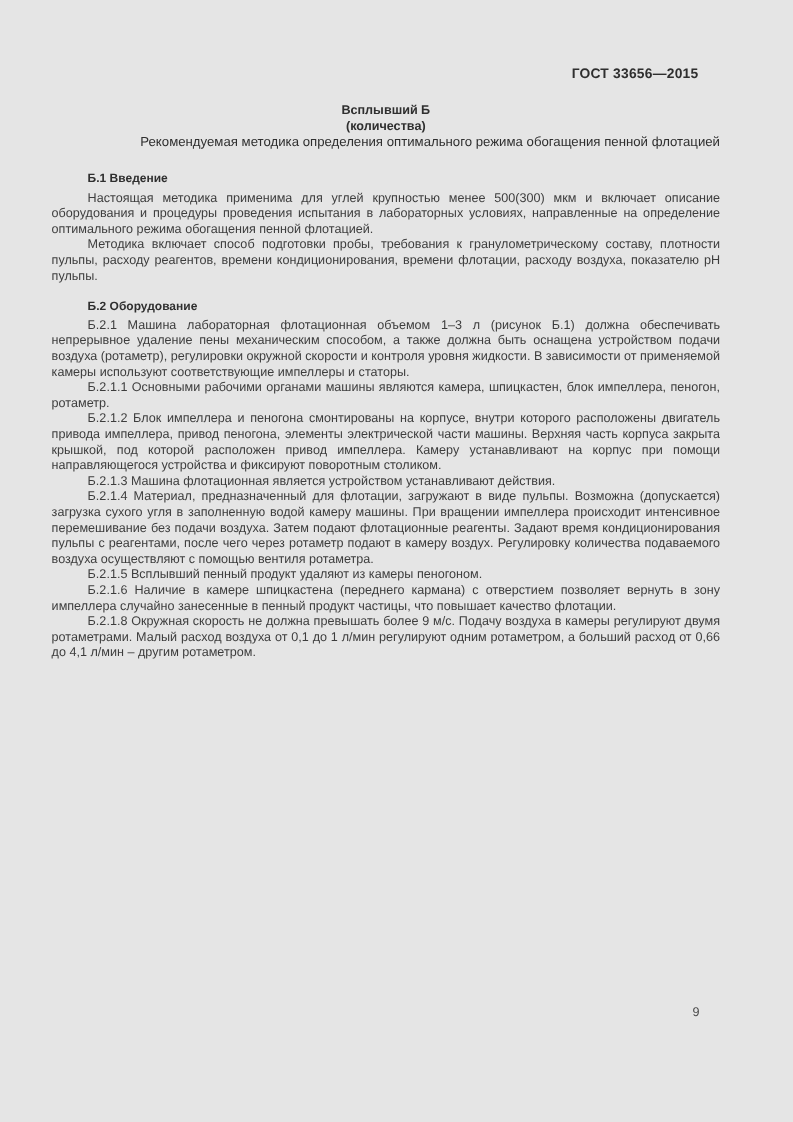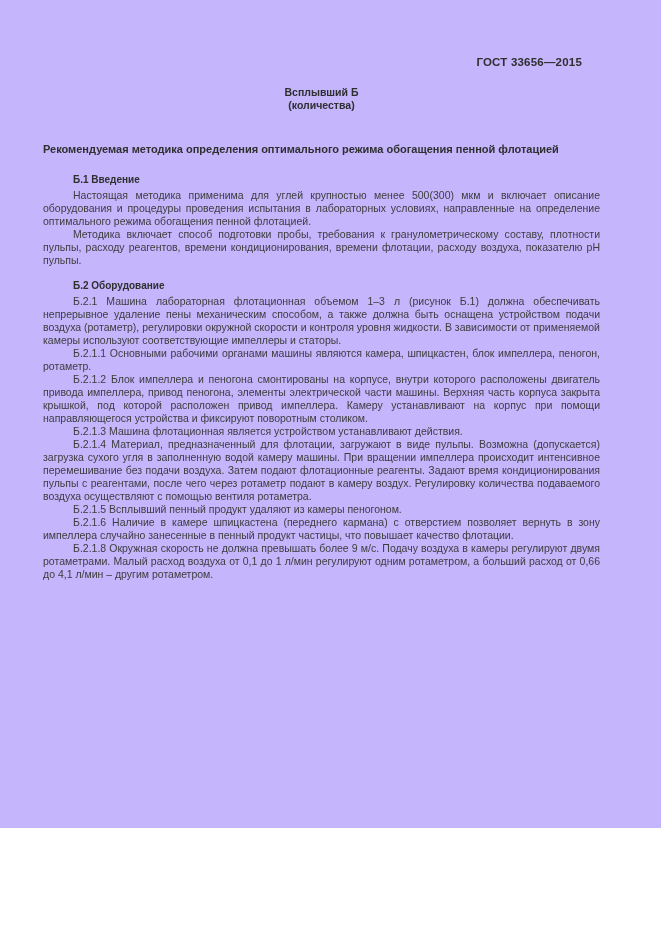--- a/index.html
+++ b/index.html
@@ -1,20 +1,20 @@
 <!DOCTYPE html>
 <html lang="ru"><head>
 <meta charset="utf-8">
 <style>
   html, body { margin: 0; padding: 0; background: #ffffff; }
   .page {
     position: relative;
     width: 661px;
-    height: 828px;
-    background: #c4b5fd;
+    height: 935px;
+    background: #e5e5e5;
     box-sizing: border-box;
     padding: 55px 61px 0 43px;
     font-family: "Liberation Sans", sans-serif;
     color: #3d3d3d;
     overflow: hidden;
   }
   .doc-ref {
     text-align: right;
     padding-right: 18px;
     font-weight: bold;
@@ -25,23 +25,22 @@
   }
   .appendix {
     margin-top: 17px;
     text-align: center;
     font-weight: bold;
     font-size: 10.5px;
     line-height: 13px;
     color: #2f2f2f;
   }
   .doc-title {
-    margin-top: 30px;
-    text-align: left;
-    font-weight: bold;
+    text-align: right;
+    font-weight: normal;
     font-size: 11px;
     line-height: 14px;
     color: #2f2f2f;
   }
   .section-heading {
     font-weight: bold;
     font-size: 10px;
     line-height: 13px;
     color: #2f2f2f;
     margin: 12px 0 3px 0;

